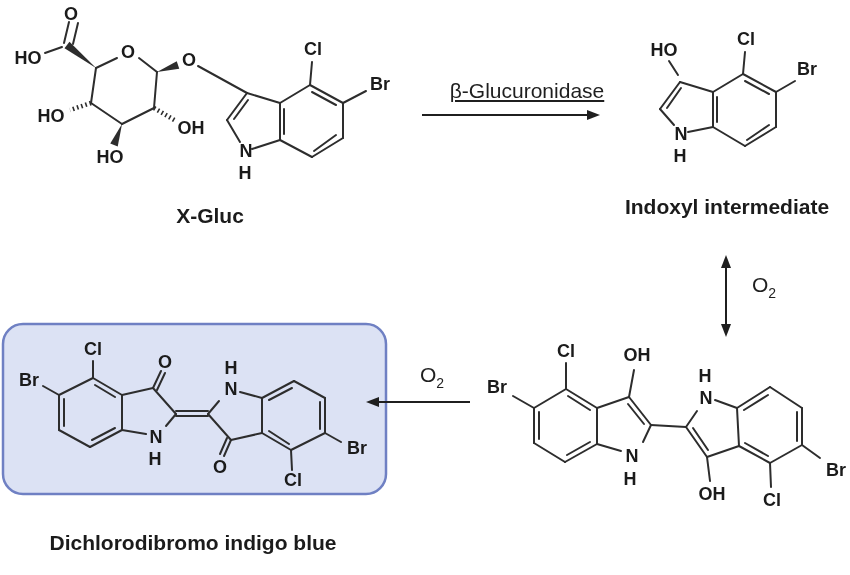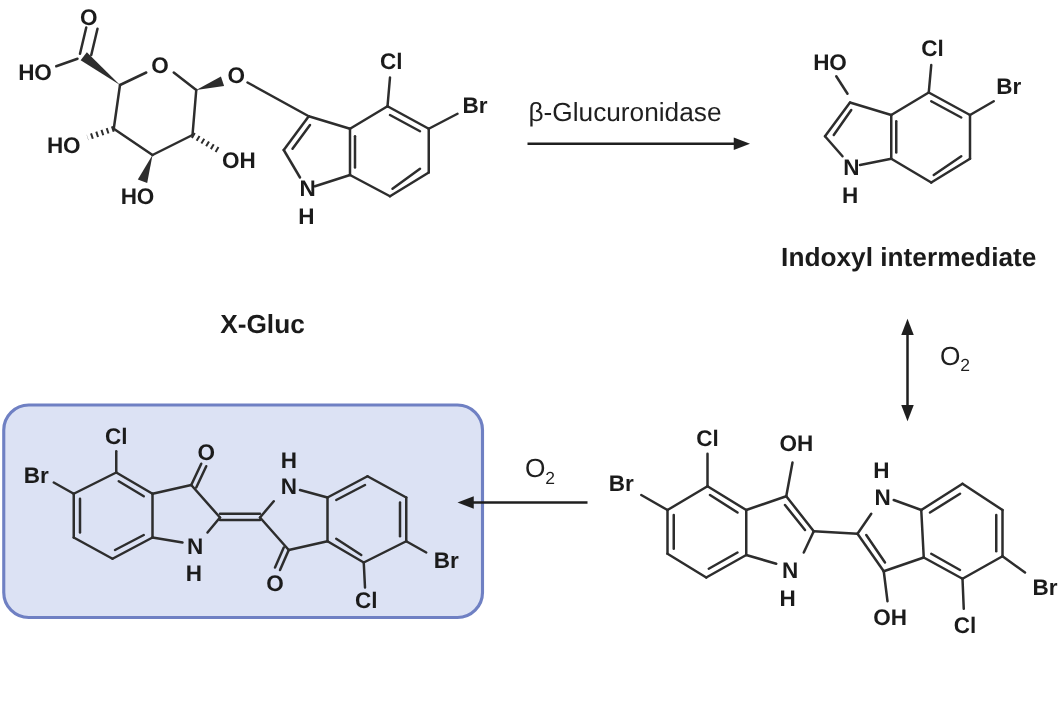--- a/index.html
+++ b/index.html
@@ -4,24 +4,24 @@
 <style>
   html,body{margin:0;padding:0;background:#ffffff;}
   #canvas{position:relative;width:850px;height:575px;background:#ffffff;overflow:hidden;
           font-family:"Liberation Sans",sans-serif;}
   #scheme{position:absolute;left:0;top:0;}
   .cap{position:absolute;transform:translate(-50%,-50%);font-weight:700;font-size:21px;
        color:#1b1b1b;text-align:left;white-space:nowrap;line-height:28px;}
   .rlabel{position:absolute;transform:translate(-50%,-50%);font-weight:400;font-size:21px;
        color:#1f1f1f;text-align:center;white-space:nowrap;}
   .rlabel sub{font-size:14px;}
-  #cap-xgluc{left:210px;top:216px;margin-top:44px;}
+  #cap-xgluc{left:210px;top:216px;}
   #cap-indoxyl{left:727px;top:207px;}
   #cap-indigo{left:193px;top:543px;}
-  #lab-enzyme{left:500px;top:91px;}
+  #lab-enzyme{left:527px;top:91px;text-decoration:underline;}
   #lab-dimerization{left:638px;top:288px;}
   #lab-o2-right{left:764px;top:287px;}
   #lab-o2-left{left:432px;top:377px;}
   .cap span{display:block;}
 </style>
 </head>
 <body>
 
 <div id="canvas">
   <svg id="scheme" width="850" height="575" viewBox="0 0 850 575">
@@ -211,14 +211,15 @@
 
   <div class="rlabel" id="lab-o2-left"><span>O</span><sub>2</sub></div>
 
   <div class="cap" id="cap-xgluc">X-Gluc</div>
 
   <div class="cap" id="cap-indoxyl">
     <span>Indoxyl intermediate</span>
   </div>
 
   <div class="cap" id="cap-indigo">
+    <span>Dichlorodibromo indigo blue</span>
   </div>
 </div>
 
 </body></html>

